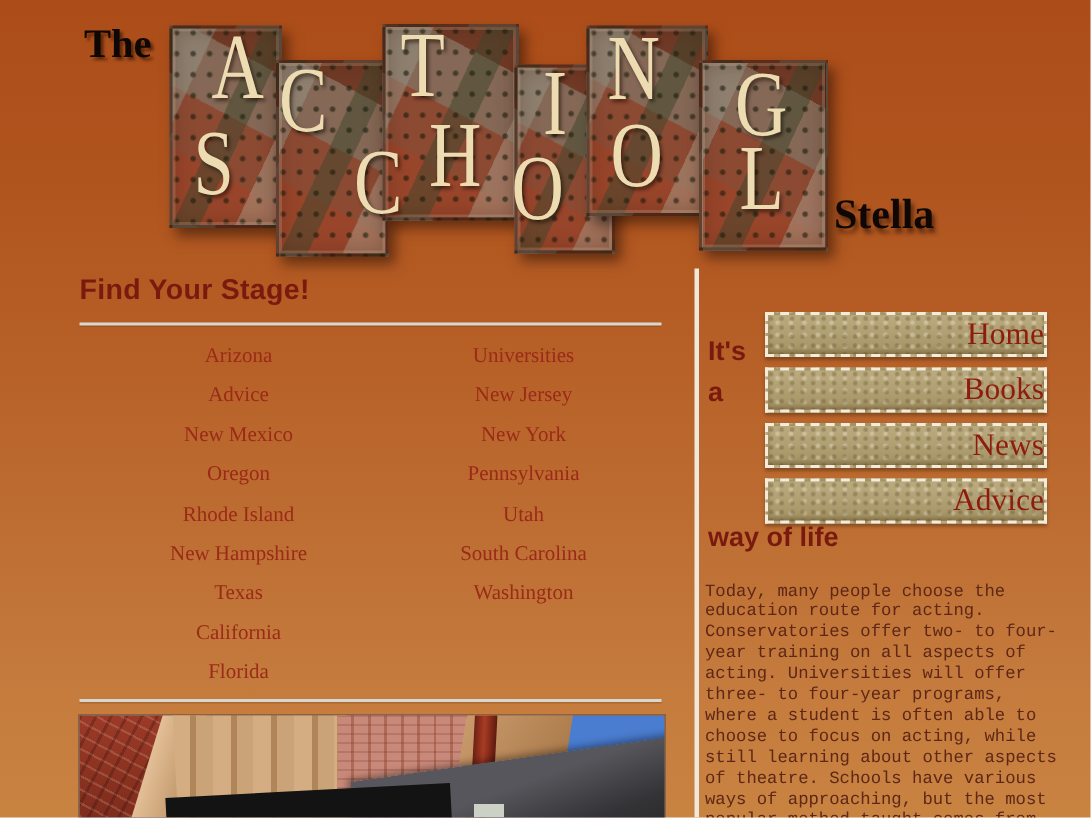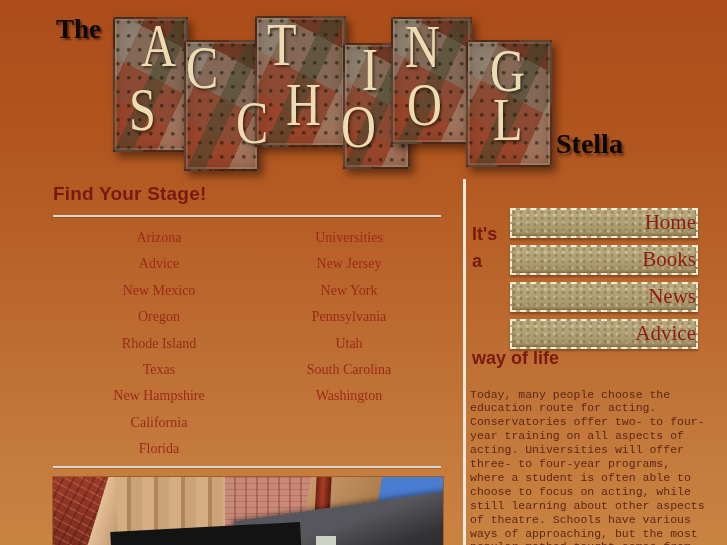--- a/index.html
+++ b/index.html
@@ -166,22 +166,22 @@
   <h1 class="main-heading">Find Your Stage!</h1>
   <div class="rule rule-1"></div>
 
   <div class="state-grid">
 
   <a class="state-link" href="#">Arizona</a>
       <a class="state-link" href="#">Advice</a>
       <a class="state-link" href="#">New Mexico</a>
       <a class="state-link" href="#">Oregon</a>
       <a class="state-link" href="#">Rhode Island</a>
+      <a class="state-link" href="#">New Hampshire</a>
       <a class="state-link" href="#">Texas</a>
-      <a class="state-link" href="#">New Hampshire</a>
       <a class="state-link" href="#">California</a>
       <a class="state-link" href="#">Florida</a>
       <a class="state-link" href="#">Universities</a>
       <a class="state-link" href="#">New Jersey</a>
       <a class="state-link" href="#">New York</a>
       <a class="state-link" href="#">Pennsylvania</a>
       <a class="state-link" href="#">Utah</a>
       <a class="state-link" href="#">South Carolina</a>
       <a class="state-link" href="#">Washington</a>
     </div>

